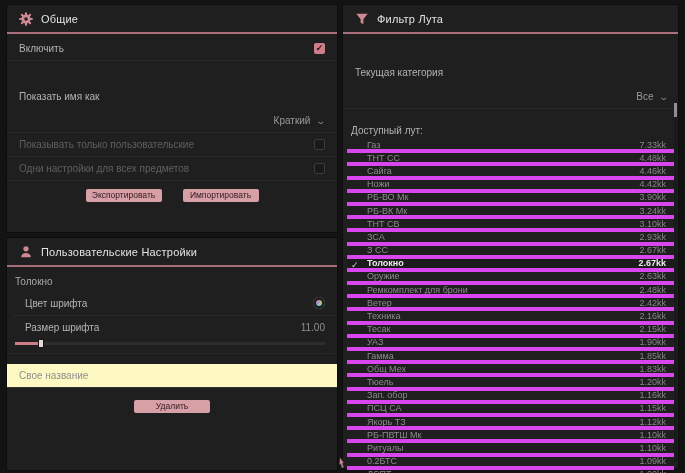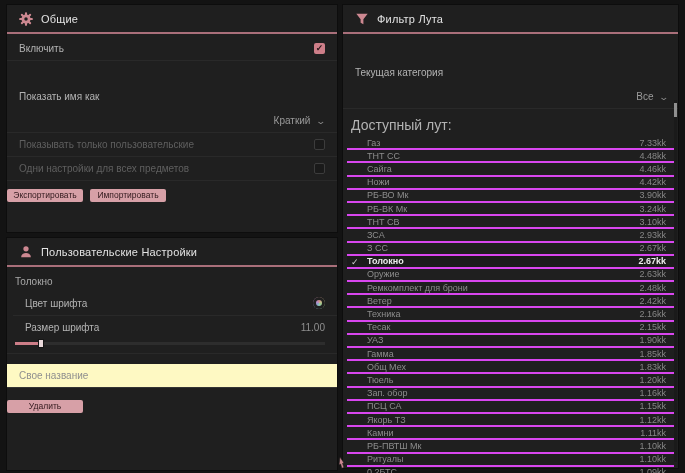--- a/index.html
+++ b/index.html
@@ -41,21 +41,21 @@
   .select-ctl { display:flex; align-items:center; gap:7px; color:#9a9a9a; font-size:10px;margin-top:48px; }
   .chevron { font-size:9px; color:#8a8a8a; transform:scaleX(1.4); }
 
   .btn {
     background:#d7a0a7; color:#32191d;
     font-size:8.5px; font-family:"Liberation Sans",sans-serif;
     border:none; border-radius:2px;
     padding:3px 0; width:76px; height:13px;
     line-height:7px; cursor:pointer;
   }
-  .btn-row { display:flex; gap:7px; padding:8px 0 6px 0; }
+  .btn-row { display:flex; justify-content:center; gap:21px; padding:8px 0 6px 0; }
 
   
   .group-label { font-size:10px; color:#a8a8a8; padding:9px 12px 4px 8px; }
   .sub-row { margin-left:6px; }
   .color-wheel {
     width:12px; height:12px; border-radius:50%;
     background:conic-gradient(#c98c8c,#c9bd8c,#9cc98c,#8cc9bd,#8c9cc9,#bd8cc9,#c98c8c);
     box-shadow:inset 0 0 0 3px #1f1f1f;
   }
   .slider-wrap { padding:3px 12px 8px 8px; border-bottom:1px solid #292929; }
@@ -80,27 +80,27 @@
     border:1px solid #2e2e2e;
     height:20px;
     display:flex; align-items:center; justify-content:space-between;
     padding:0 5px 0 8px;
     font-size:10px; color:#6e6e6e;
   }
   .search-btn {
     width:16px; height:14px; background:#2a2a2a; border-radius:2px;
     display:flex; align-items:center; justify-content:center; cursor:pointer;
   }
-  .list-label { font-size:14px; color:#b3b3b3; padding:8px 10px 4px 8px; }
+  .list-label { font-size:10px; color:#b3b3b3; padding:8px 10px 4px 8px;margin-top:8px; }
   .loot-list { position:relative; margin:0 4px 0 4px; }
   .loot-row {
     display:flex; align-items:center; justify-content:space-between;
     height:13.2px;
     padding:0 8px 0 20px;
-    border-bottom:2px solid #d946ef;
+    border-bottom:4px solid #d946ef;
     font-size:9px; color:#8d8d8d;
     position:relative; cursor:pointer;
   }
   .loot-row .loot-value { color:#878787; }
   .loot-row.selected { color:#ececec; font-weight:bold; background:#1b1b1b; }
   .loot-row.selected .loot-value { color:#ececec; }
   .loot-row.selected .check-mark { display:block; }
   .check-mark {
     display:none; position:absolute; left:4px; top:1px;
     font-size:9px; color:#cfcfcf; font-weight:normal;
@@ -352,25 +352,20 @@
         <span class="loot-name">ПСЦ СА</span>
         <span class="loot-value">1.15kk</span>
       </div>
 
       <div class="loot-row">
 
         <span class="loot-name">Якорь ТЗ</span>
         <span class="loot-value">1.12kk</span>
       </div>
 
-      <div class="loot-row">
-
-        <span class="loot-name">Камни</span>
-        <span class="loot-value">1.11kk</span>
-      </div>
 
       <div class="loot-row">
 
         <span class="loot-name">РБ-ПВТШ Мк</span>
         <span class="loot-value">1.10kk</span>
       </div>
 
       <div class="loot-row">
 
         <span class="loot-name">Ритуалы</span>

